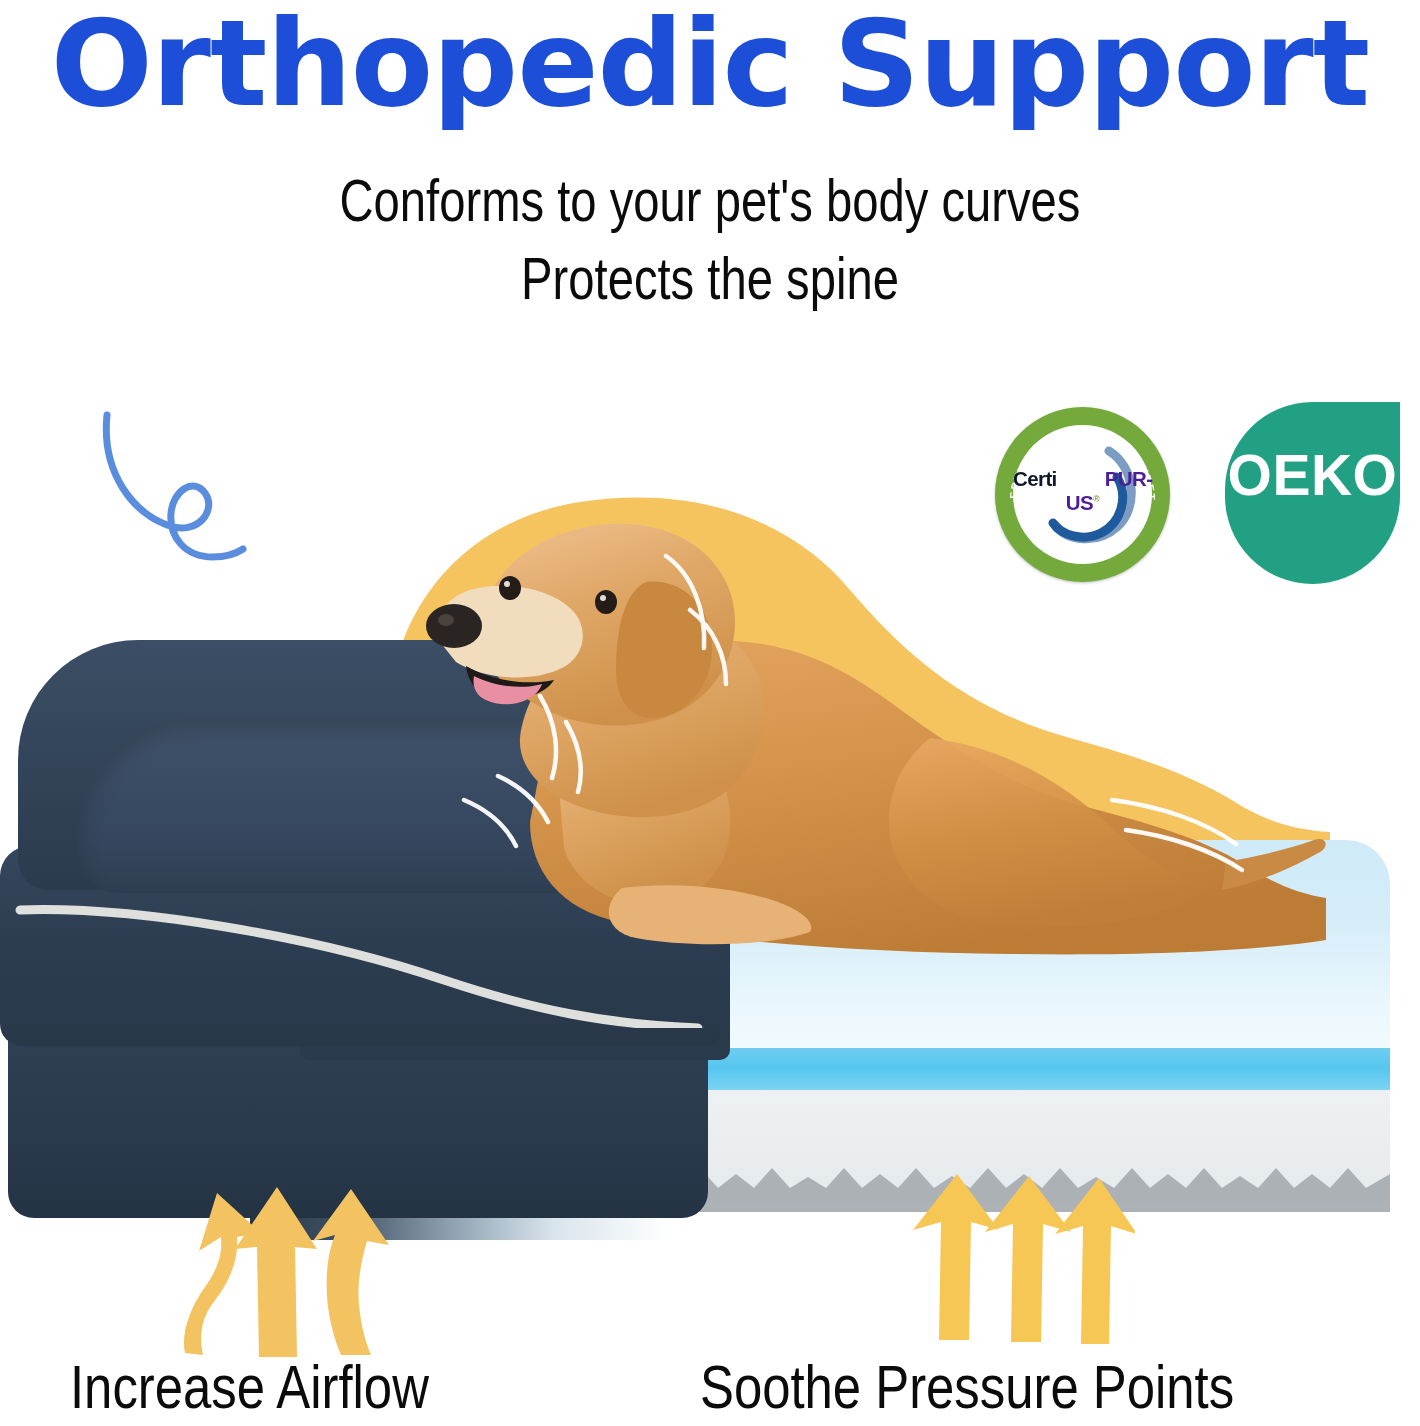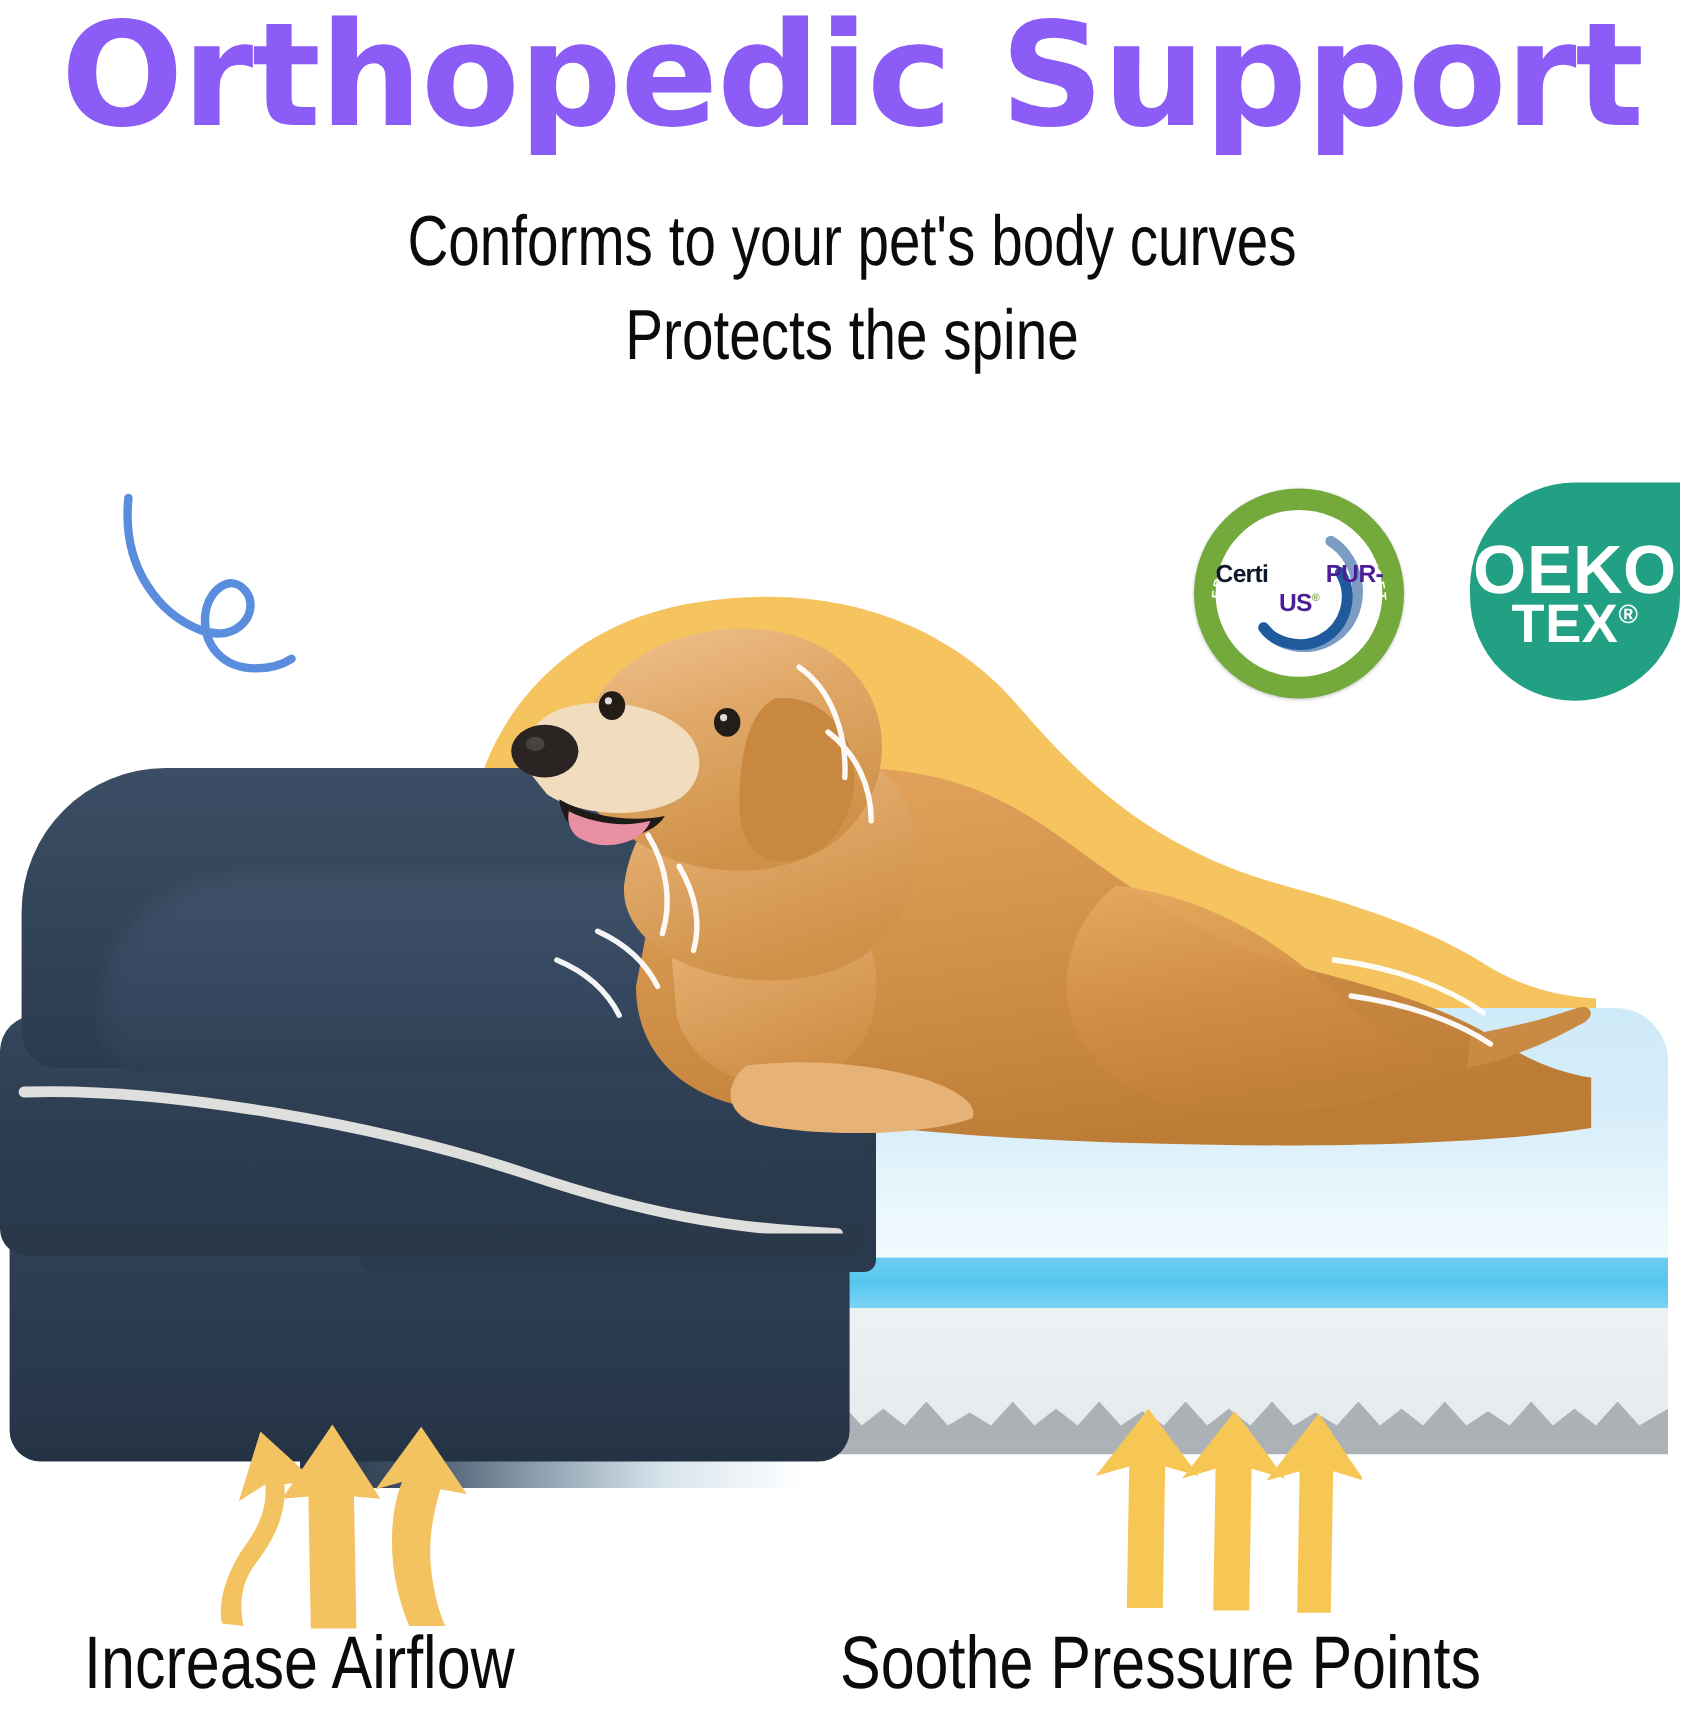--- a/index.html
+++ b/index.html
@@ -7,21 +7,21 @@
     font-family:"Liberation Sans", sans-serif;
     width:1420px;height:1426px;overflow:hidden;position:relative;
   }
   #stage{position:relative;width:1420px;height:1426px;background:#ffffff;overflow:hidden;}
 
   
   .headline{
     position:absolute;left:0;top:4px;width:1420px;text-align:center;
     font-family:"DejaVu Sans", sans-serif;
     font-weight:700;font-size:120px;line-height:1.0;
-    color:#8b5cf6;letter-spacing:-1px;white-space:nowrap;
+    color:#1d4ed8;letter-spacing:-1px;white-space:nowrap;
   }
   .subline{
     position:absolute;left:0;width:1420px;text-align:center;
     font-family:"Liberation Sans Narrow","Liberation Sans", sans-serif;
     font-stretch:condensed;
     font-size:59px;line-height:1.0;color:#0b0b0b;white-space:nowrap;
     transform:scaleX(.80);
   }
   .subline.l1{top:172px;}
   .subline.l2{top:250px;}
@@ -179,21 +179,20 @@
         <path d="M96 26 C122 42 126 82 104 102 C84 120 54 116 42 100" fill="none" stroke="#7c9cc4" stroke-width="9" stroke-linecap="round"></path>
         <path d="M104 52 C116 72 108 98 88 108 C70 117 48 110 40 98" fill="none" stroke="#1e5a9c" stroke-width="9" stroke-linecap="round"></path>
       </svg>
       <div class="cp-center">
         <span class="cp-c1">Certi</span><span class="cp-c2">PUR-US</span><span class="cp-reg">®</span>
       </div>
     </div>
 
     <div class="oekotex">
       <div class="oeko-l1">OEKO</div>
-      <div class="oeko-l2"><span>TEX</span><span class="oeko-reg">®</span></div>
     </div>
 
   </div>
 
   <div class="product">
 
     <svg class="halo" viewBox="0 0 1020 420">
       <path d="M60 300 C50 190 120 82 250 62 C380 42 470 90 520 150
                C580 220 640 270 740 298 C800 314 860 334 905 362
                C930 378 960 390 1000 392 L1000 420 L60 420 Z" fill="#f5c45f"></path>

